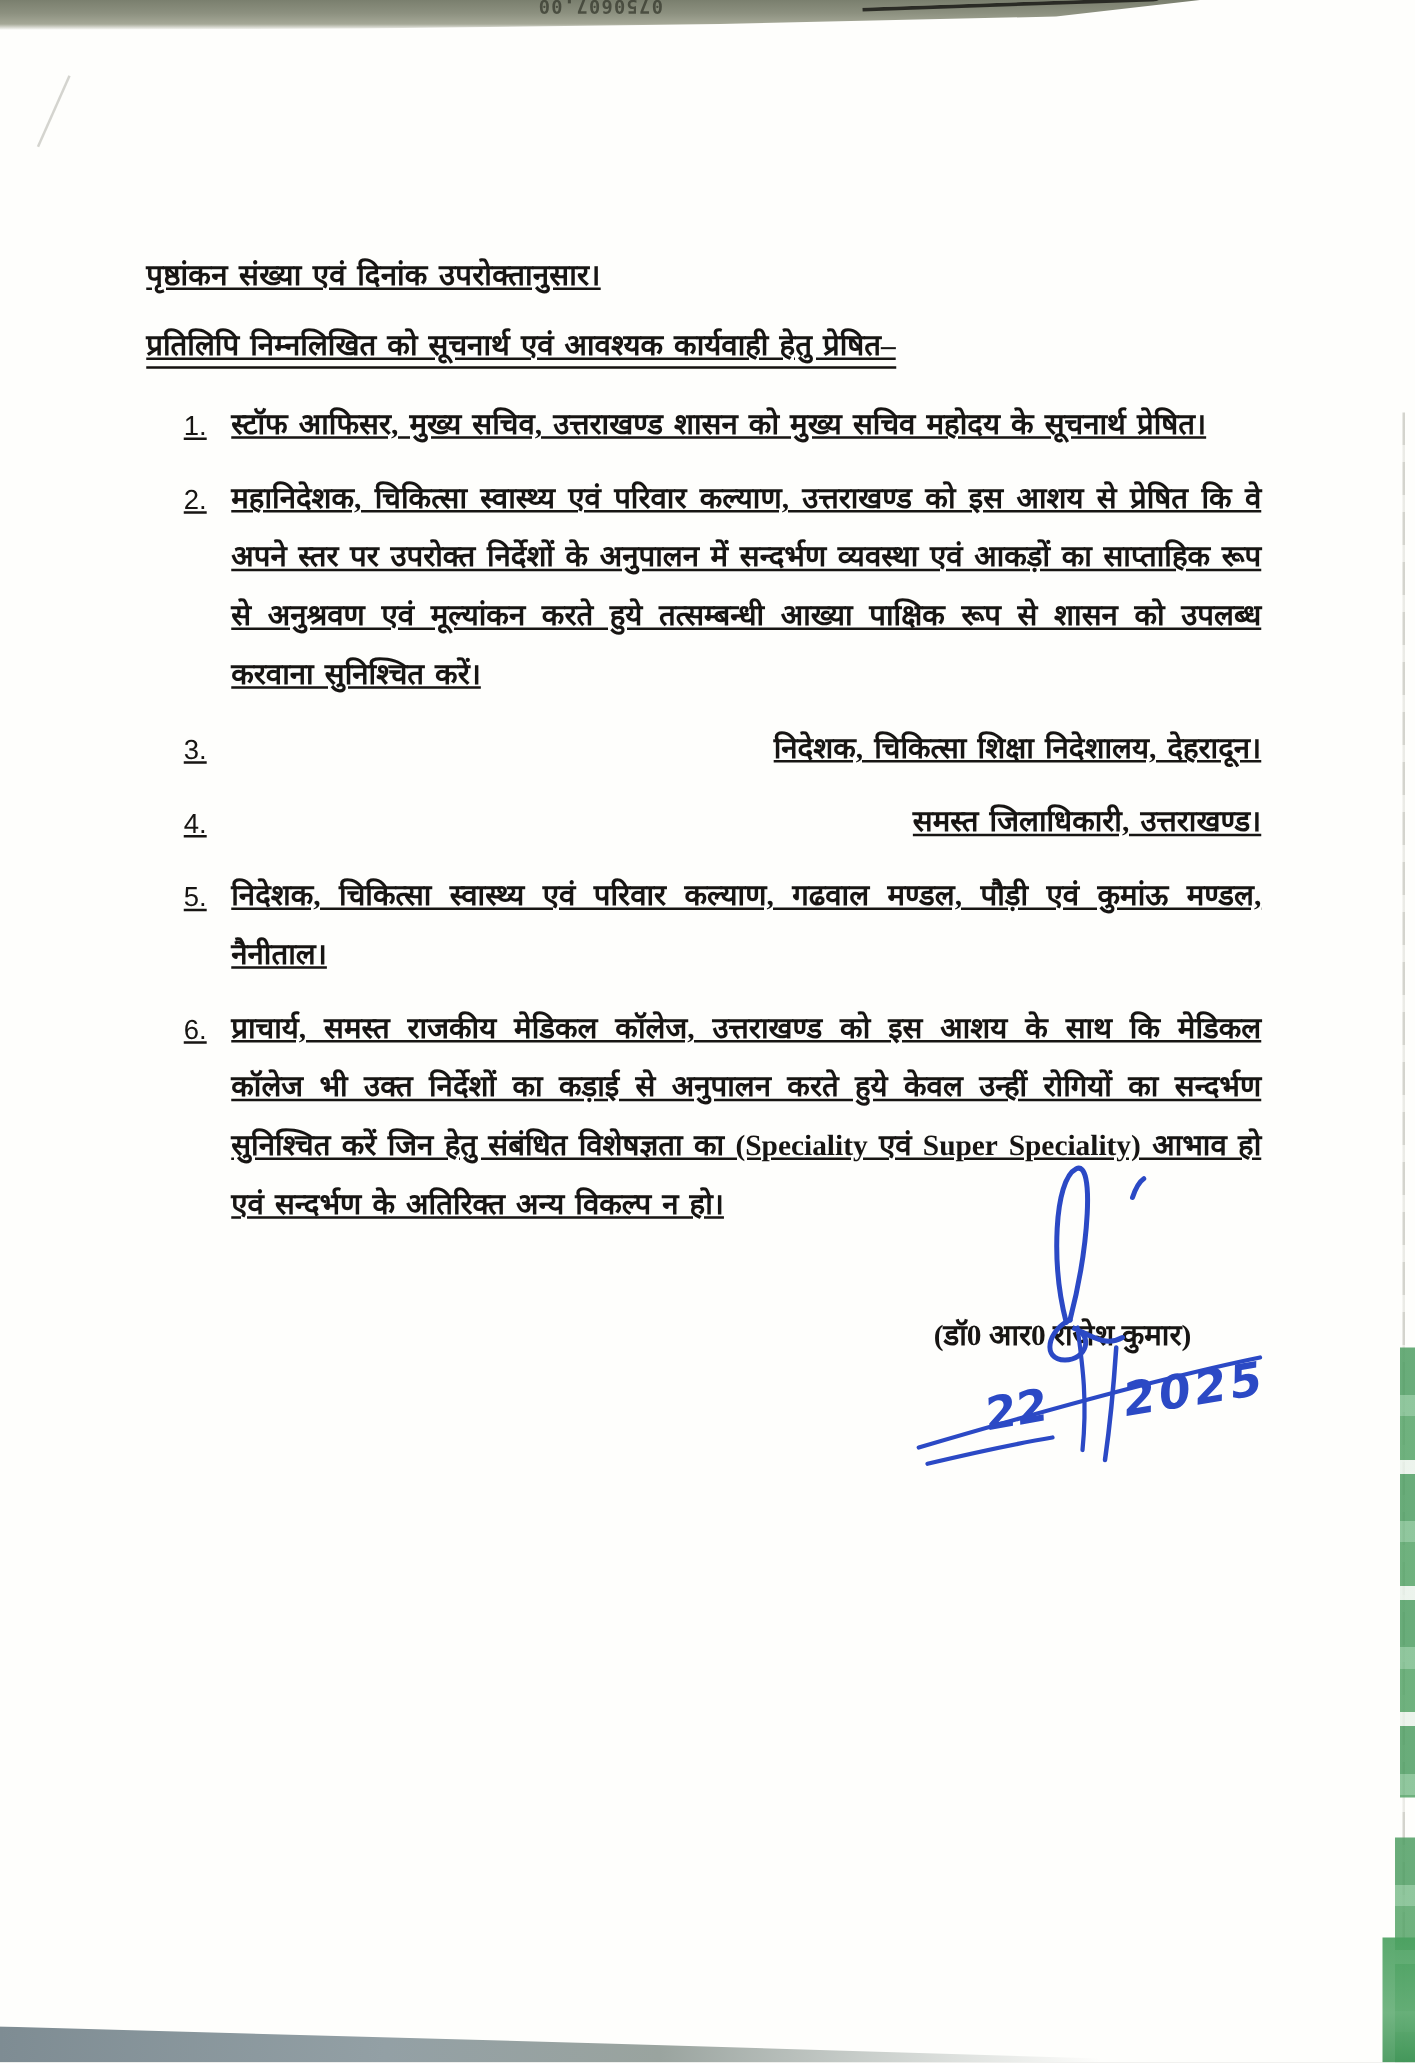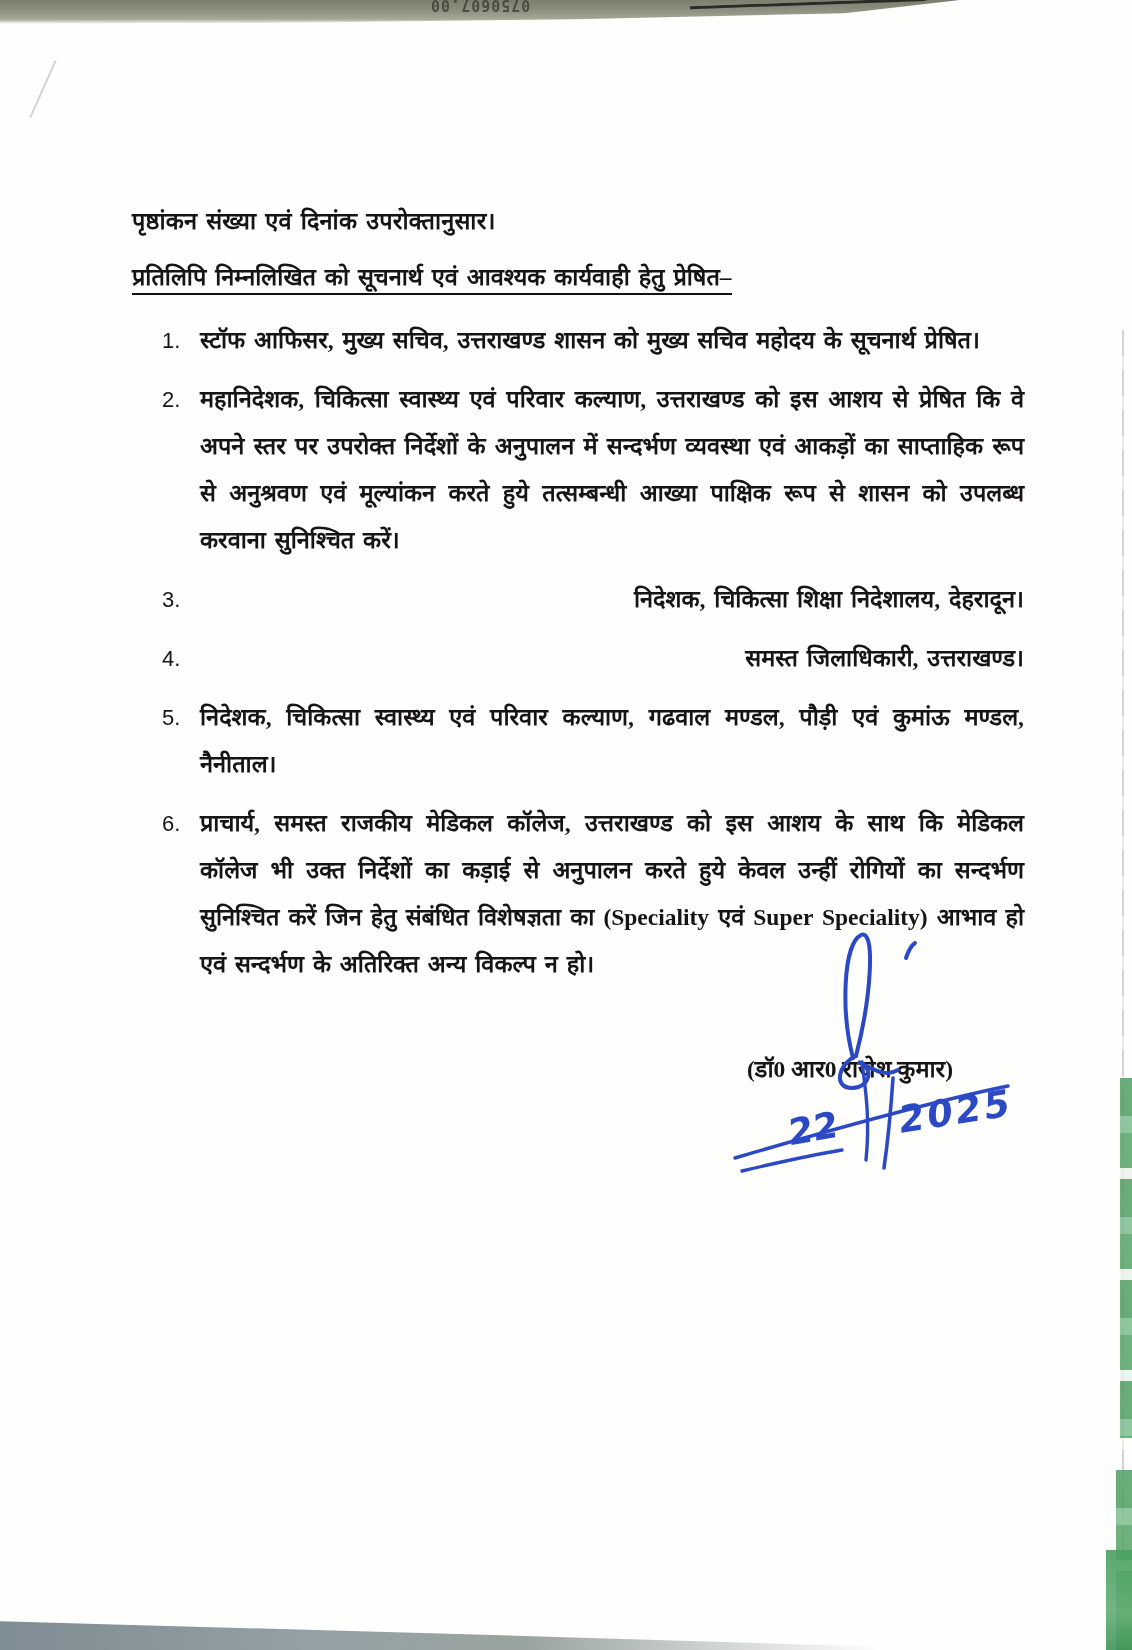--- a/index.html
+++ b/index.html
@@ -56,23 +56,24 @@
     opacity:.9;
   }
   .bottom-strip {
     position:absolute; left:0; bottom:0; width:880px; height:40px;
     background:linear-gradient(90deg,#7e8c93 0%, #93a0a5 35%, #9aa49f 60%, rgba(154,164,159,0) 100%);
     clip-path:polygon(0 28%, 55% 62%, 100% 92%, 100% 100%, 0 100%);
   }
 
   
   .content {
-    position:absolute; left:132px; top:198px; width:892px;
+    position:absolute; left:117px; top:198px; width:892px;
     font-size:23.5px; line-height:47px; font-weight:600;
     word-spacing:3px;
+    text-decoration:underline;
   }
   .h1 { margin-bottom:9px; letter-spacing:.2px; }
   .h2 { margin-bottom:16px; }
   .h2 .u {
     border-bottom:2.5px solid #14120f;
     padding-bottom:3px;
     margin-top:14px;
   }
   .list { margin-left:30px; }
   .list-item { display:flex; margin-bottom:12px; }

